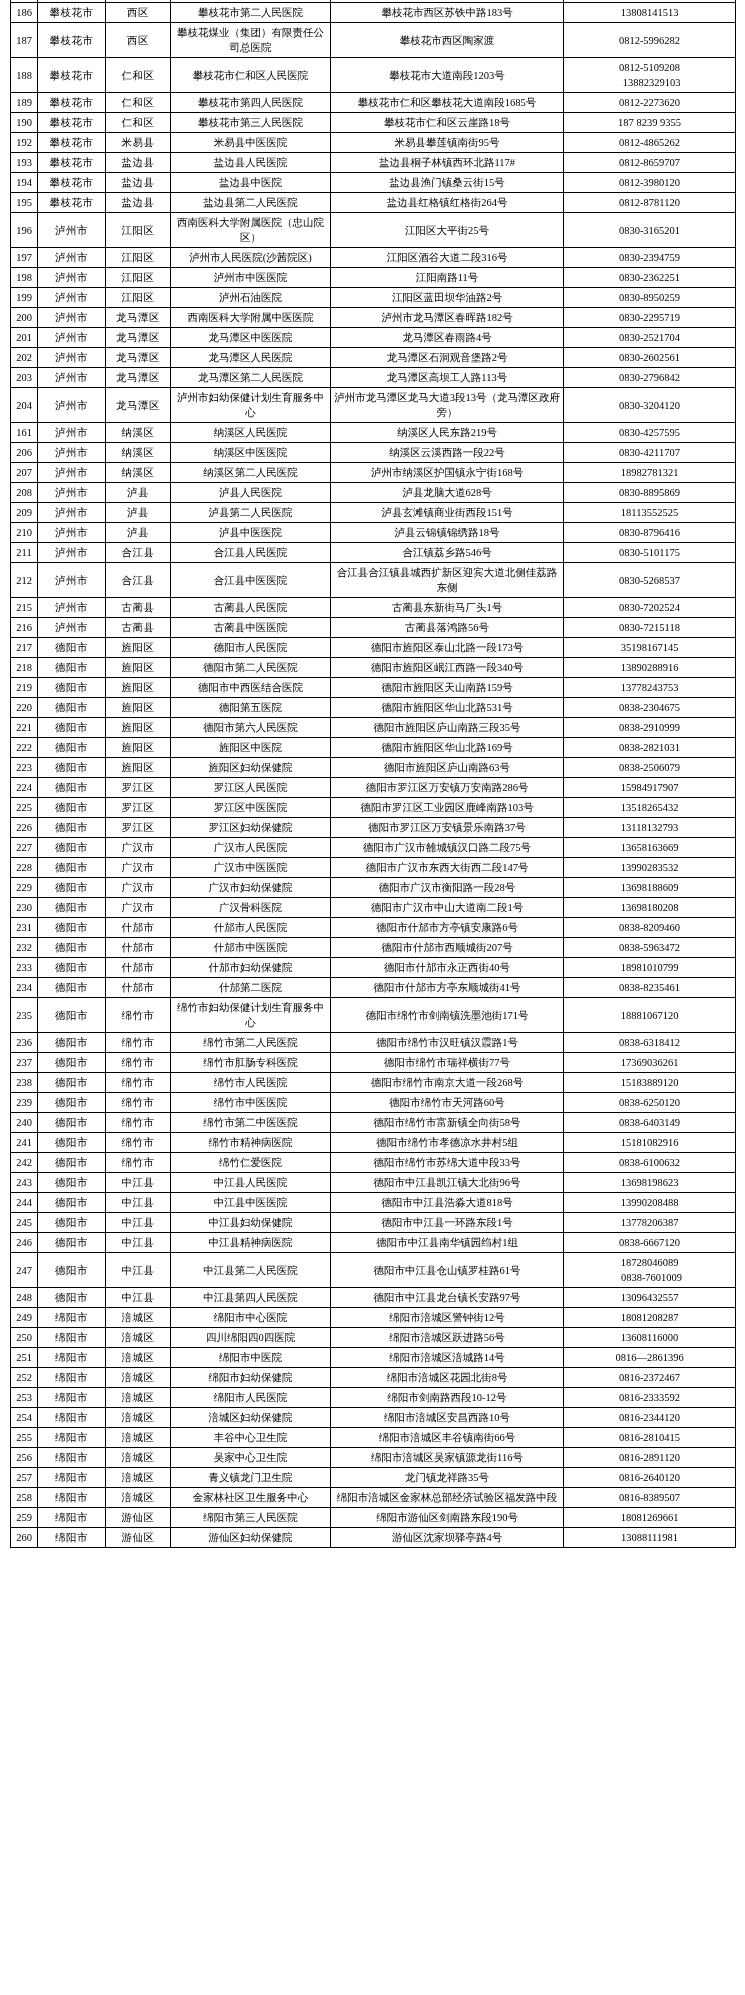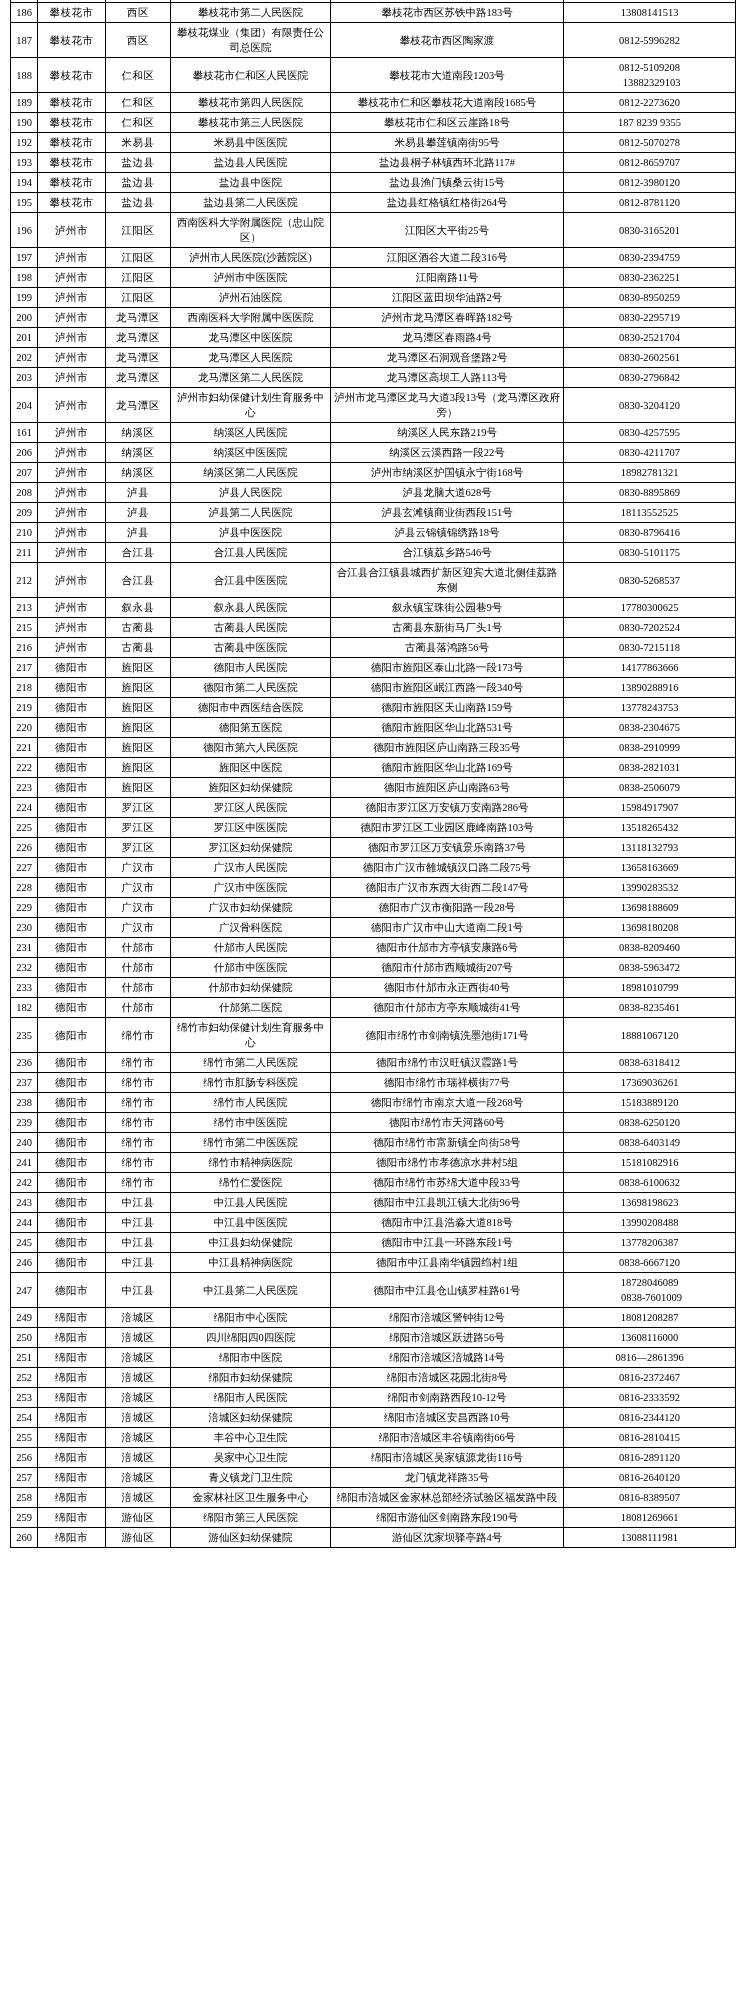--- a/index.html
+++ b/index.html
@@ -121,21 +121,21 @@
           <td class="name">攀枝花市第三人民医院</td>
           <td class="addr">攀枝花市仁和区云崖路18号</td>
           <td class="phone">187 8239 9355</td>
         </tr>
         <tr>
           <td class="idx">192</td>
           <td class="city">攀枝花市</td>
           <td class="dist">米易县</td>
           <td class="name">米易县中医医院</td>
           <td class="addr">米易县攀莲镇南街95号</td>
-          <td class="phone">0812-5070278</td>
+          <td class="phone">0812-4865262</td>
         </tr>
         <tr>
           <td class="idx">193</td>
           <td class="city">攀枝花市</td>
           <td class="dist">盐边县</td>
           <td class="name">盐边县人民医院</td>
           <td class="addr">盐边县桐子林镇西环北路117#</td>
           <td class="phone">0812-8659707</td>
         </tr>
         <tr>
@@ -284,28 +284,20 @@
         </tr>
         <tr>
           <td class="idx">212</td>
           <td class="city">泸州市</td>
           <td class="dist">合江县</td>
           <td class="name">合江县中医医院</td>
           <td class="addr">合江县合江镇县城西扩新区迎宾大道北侧佳荔路东侧</td>
           <td class="phone">0830-5268537</td>
         </tr>
         <tr>
-          <td class="idx">213</td>
-          <td class="city">泸州市</td>
-          <td class="dist">叙永县</td>
-          <td class="name">叙永县人民医院</td>
-          <td class="addr">叙永镇宝珠街公园巷9号</td>
-          <td class="phone">17780300625</td>
-        </tr>
-        <tr>
           <td class="idx">215</td>
           <td class="city">泸州市</td>
           <td class="dist">古蔺县</td>
           <td class="name">古蔺县人民医院</td>
           <td class="addr">古蔺县东新街马厂头1号</td>
           <td class="phone">0830-7202524</td>
         </tr>
         <tr>
           <td class="idx">216</td>
           <td class="city">泸州市</td>
@@ -313,21 +305,21 @@
           <td class="name">古蔺县中医医院</td>
           <td class="addr">古蔺县落鸿路56号</td>
           <td class="phone">0830-7215118</td>
         </tr>
         <tr>
           <td class="idx">217</td>
           <td class="city">德阳市</td>
           <td class="dist">旌阳区</td>
           <td class="name">德阳市人民医院</td>
           <td class="addr">德阳市旌阳区泰山北路一段173号</td>
-          <td class="phone">14177863666</td>
+          <td class="phone">35198167145</td>
         </tr>
         <tr>
           <td class="idx">218</td>
           <td class="city">德阳市</td>
           <td class="dist">旌阳区</td>
           <td class="name">德阳市第二人民医院</td>
           <td class="addr">德阳市旌阳区岷江西路一段340号</td>
           <td class="phone">13890288916</td>
         </tr>
         <tr>
@@ -444,21 +436,21 @@
         </tr>
         <tr>
           <td class="idx">233</td>
           <td class="city">德阳市</td>
           <td class="dist">什邡市</td>
           <td class="name">什邡市妇幼保健院</td>
           <td class="addr">德阳市什邡市永正西街40号</td>
           <td class="phone">18981010799</td>
         </tr>
         <tr>
-          <td class="idx">182</td>
+          <td class="idx">234</td>
           <td class="city">德阳市</td>
           <td class="dist">什邡市</td>
           <td class="name">什邡第二医院</td>
           <td class="addr">德阳市什邡市方亭东顺城街41号</td>
           <td class="phone">0838-8235461</td>
         </tr>
         <tr>
           <td class="idx">235</td>
           <td class="city">德阳市</td>
           <td class="dist">绵竹市</td>
@@ -554,20 +546,28 @@
           <td class="addr">德阳市中江县南华镇园绉村1组</td>
           <td class="phone">0838-6667120</td>
         </tr>
         <tr>
           <td class="idx">247</td>
           <td class="city">德阳市</td>
           <td class="dist">中江县</td>
           <td class="name">中江县第二人民医院</td>
           <td class="addr">德阳市中江县仓山镇罗桂路61号</td>
           <td class="phone">18728046089<span class="line2">0838-7601009</span></td>
+        </tr>
+        <tr>
+          <td class="idx">248</td>
+          <td class="city">德阳市</td>
+          <td class="dist">中江县</td>
+          <td class="name">中江县第四人民医院</td>
+          <td class="addr">德阳市中江县龙台镇长安路97号</td>
+          <td class="phone">13096432557</td>
         </tr>
         <tr>
           <td class="idx">249</td>
           <td class="city">绵阳市</td>
           <td class="dist">涪城区</td>
           <td class="name">绵阳市中心医院</td>
           <td class="addr">绵阳市涪城区警钟街12号</td>
           <td class="phone">18081208287</td>
         </tr>
         <tr>

